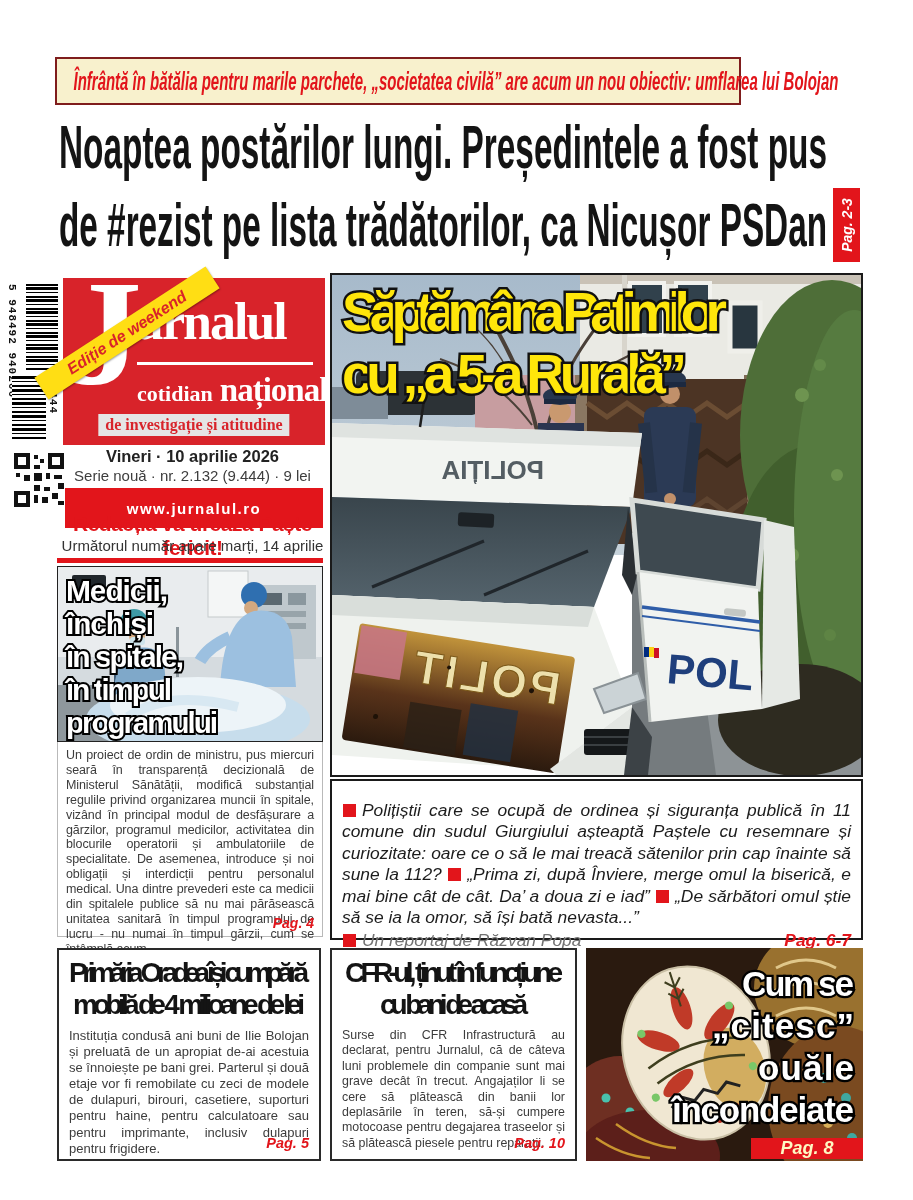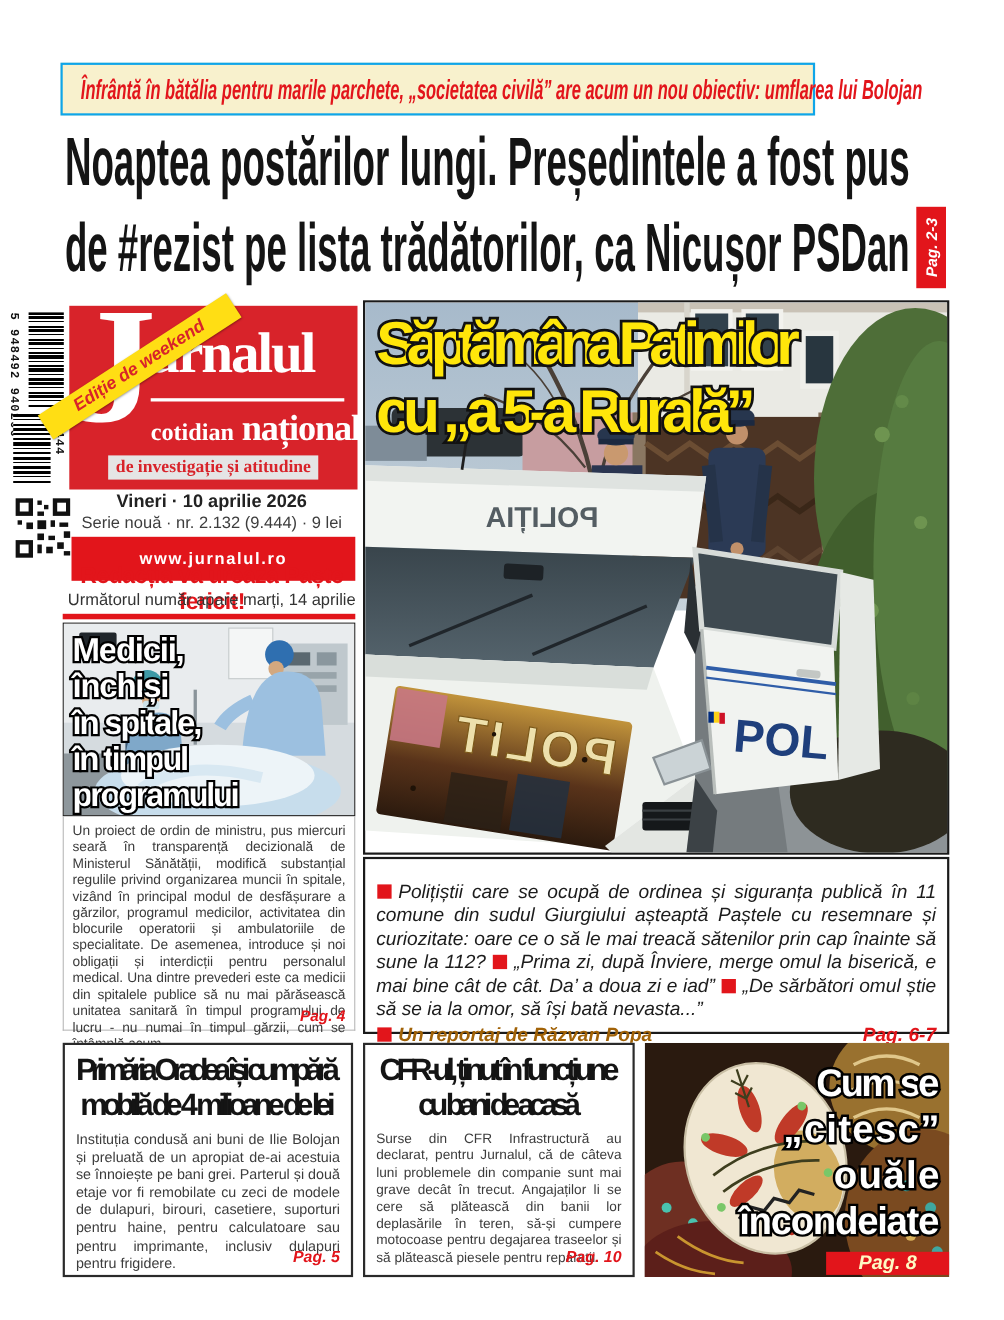--- a/index.html
+++ b/index.html
@@ -2,21 +2,21 @@
 <html><head>
 <meta charset="utf-8">
 <style>
   * { margin:0; padding:0; box-sizing:border-box; }
   html,body { background:#ffffff; }
   body { font-family:"Liberation Sans", sans-serif; }
   .page { position:relative; width:913px; height:1200px; background:#fff; overflow:hidden; }
   .abs { position:absolute; }
 
   
-  .kicker { left:55px; top:57px; width:686px; height:48px; background:#F8F1CD; border:2px solid #0ea5e9; }
+  .kicker { left:55px; top:57px; width:686px; height:48px; background:#F8F1CD; border:2px solid #7f1d1d; }
 
   
   .headline-svg { left:53px; top:106px; width:780px; height:160px; }
   .pag23 { left:833px; top:188px; width:27px; height:74px; background:#E2151B; display:flex; align-items:center; justify-content:center; }
   .pag23 span { transform:rotate(-90deg); white-space:nowrap; color:#fff; font-size:14px; font-weight:bold; font-style:italic; }
 
   
   .bc-bars1 { left:26px; top:284px; width:32px; height:86px; background:repeating-linear-gradient(180deg,#000 0 2px,#fff 2px 3px,#000 3px 6px,#fff 6px 8px,#000 8px 9px,#fff 9px 12px); }
   .bc-bars2 { left:12px; top:376px; width:34px; height:64px; background:repeating-linear-gradient(180deg,#000 0 3px,#fff 3px 5px,#000 5px 6px,#fff 6px 9px,#000 9px 11px,#fff 11px 13px); }
   .bc-num1 { left:6px; top:284px; height:156px; writing-mode:vertical-rl; font-family:"Liberation Mono", monospace; font-size:11px; font-weight:bold; color:#111; letter-spacing:1px; }
@@ -53,21 +53,21 @@
   
   .lead-photo { left:330px; top:273px; width:533px; height:504px; border:2px solid #1a1a1a; }
   .lead-photo svg { display:block; }
   .lead-headline { position:absolute; left:0; top:0; width:529px; height:180px; }
 
   
   .summary { left:330px; top:779px; width:533px; height:161px; background:#fff; border:2px solid #1a1a1a; padding:19px 10px 5px 10px; }
   .summary p { font-size:17.4px; line-height:21.4px; font-style:italic; color:#1c1c1c; text-align:justify; }
   .bullet { display:inline-block; width:13px; height:13px; background:#E2151B; margin:0 6px 0 1px; vertical-align:-1px; }
   .byline-row { display:flex; justify-content:space-between; align-items:baseline; margin-top:2px; }
-  .byline { font-size:17.4px; font-style:italic; font-weight:bold; color:#a16207;text-align:center; }
+  .byline { font-size:17.4px; font-style:italic; font-weight:normal; color:#737373;text-align:center; }
   .pag67 { font-size:17.4px; font-style:italic; font-weight:bold; color:#E2151B; }
 
   
   .story-box { top:948px; height:213px; border:2px solid #2a2a2a; background:#fff; }
   .box1 { left:57px; width:264px; }
   .box2 { left:330px; width:247px; }
   .box-title { display:block; margin:4px auto 2px auto; }
   .box-body { padding:2px 10px 0 10px; font-size:13px; line-height:16.1px; color:#3c3c3c; text-align:justify; }
   .box2 .box-body { font-size:12.4px; line-height:15.4px; }
   .story-box .pag-ref { right:10px; bottom:8px; font-size:14.5px; }

